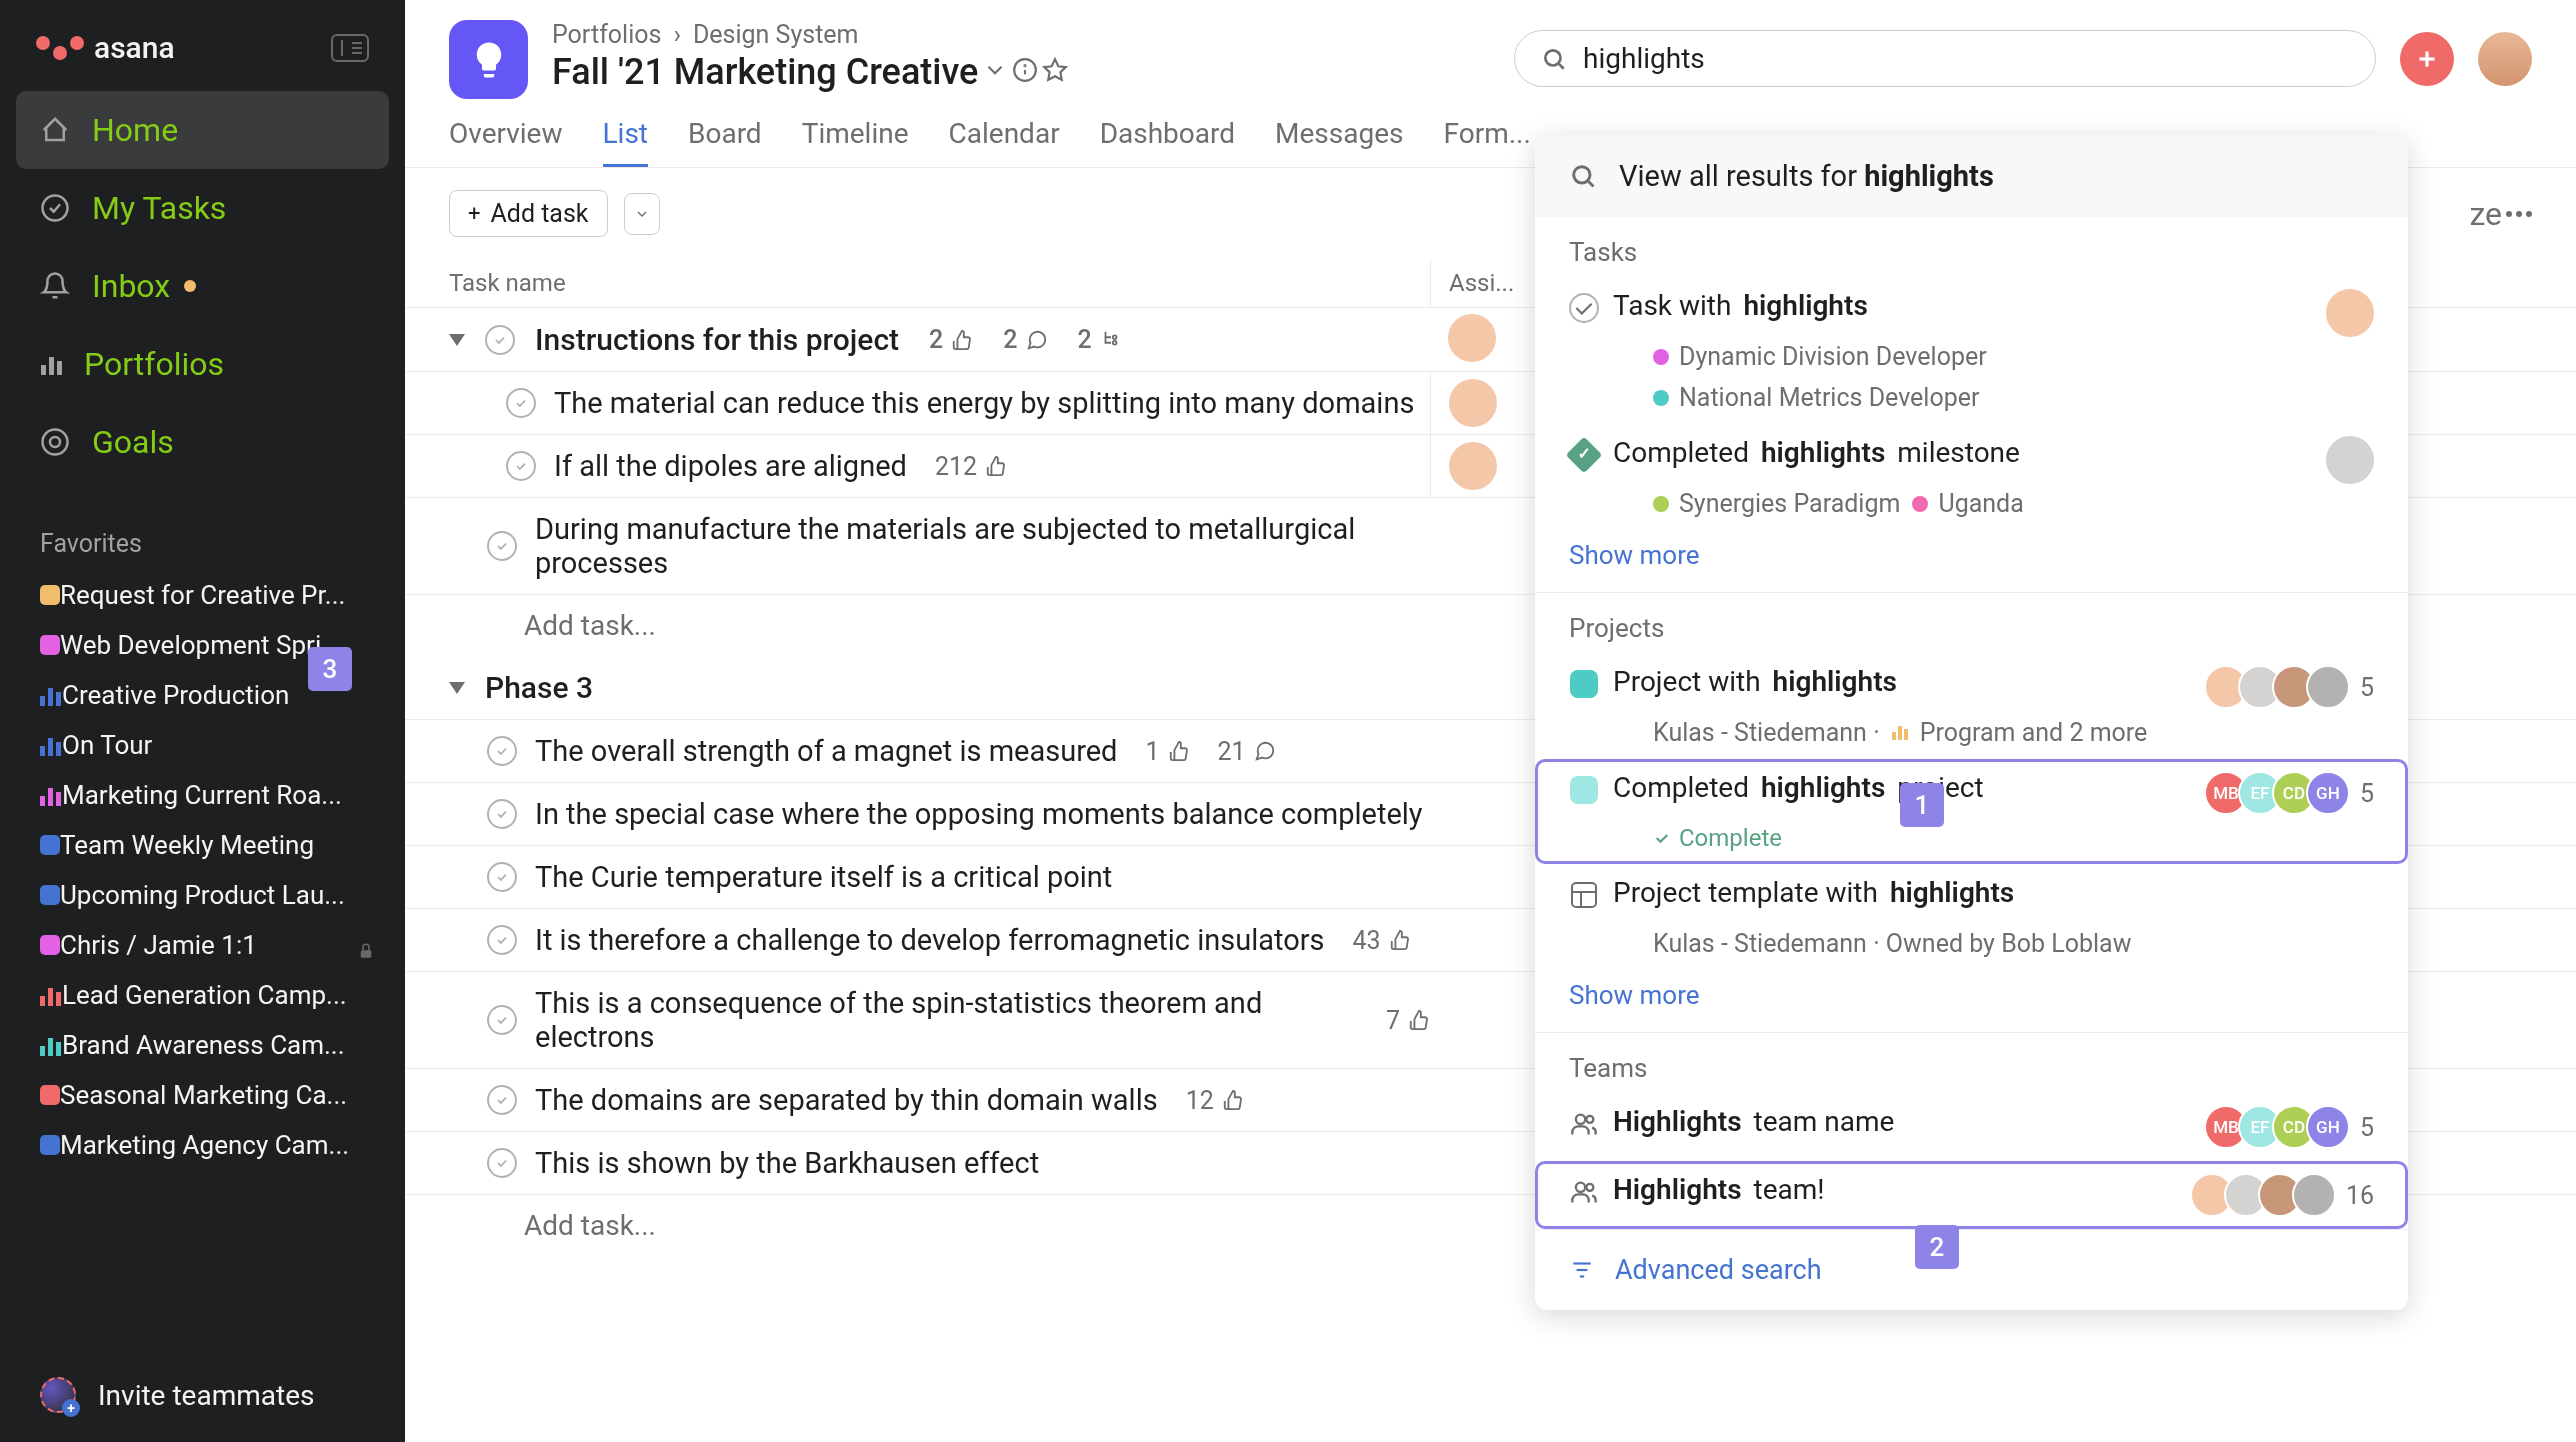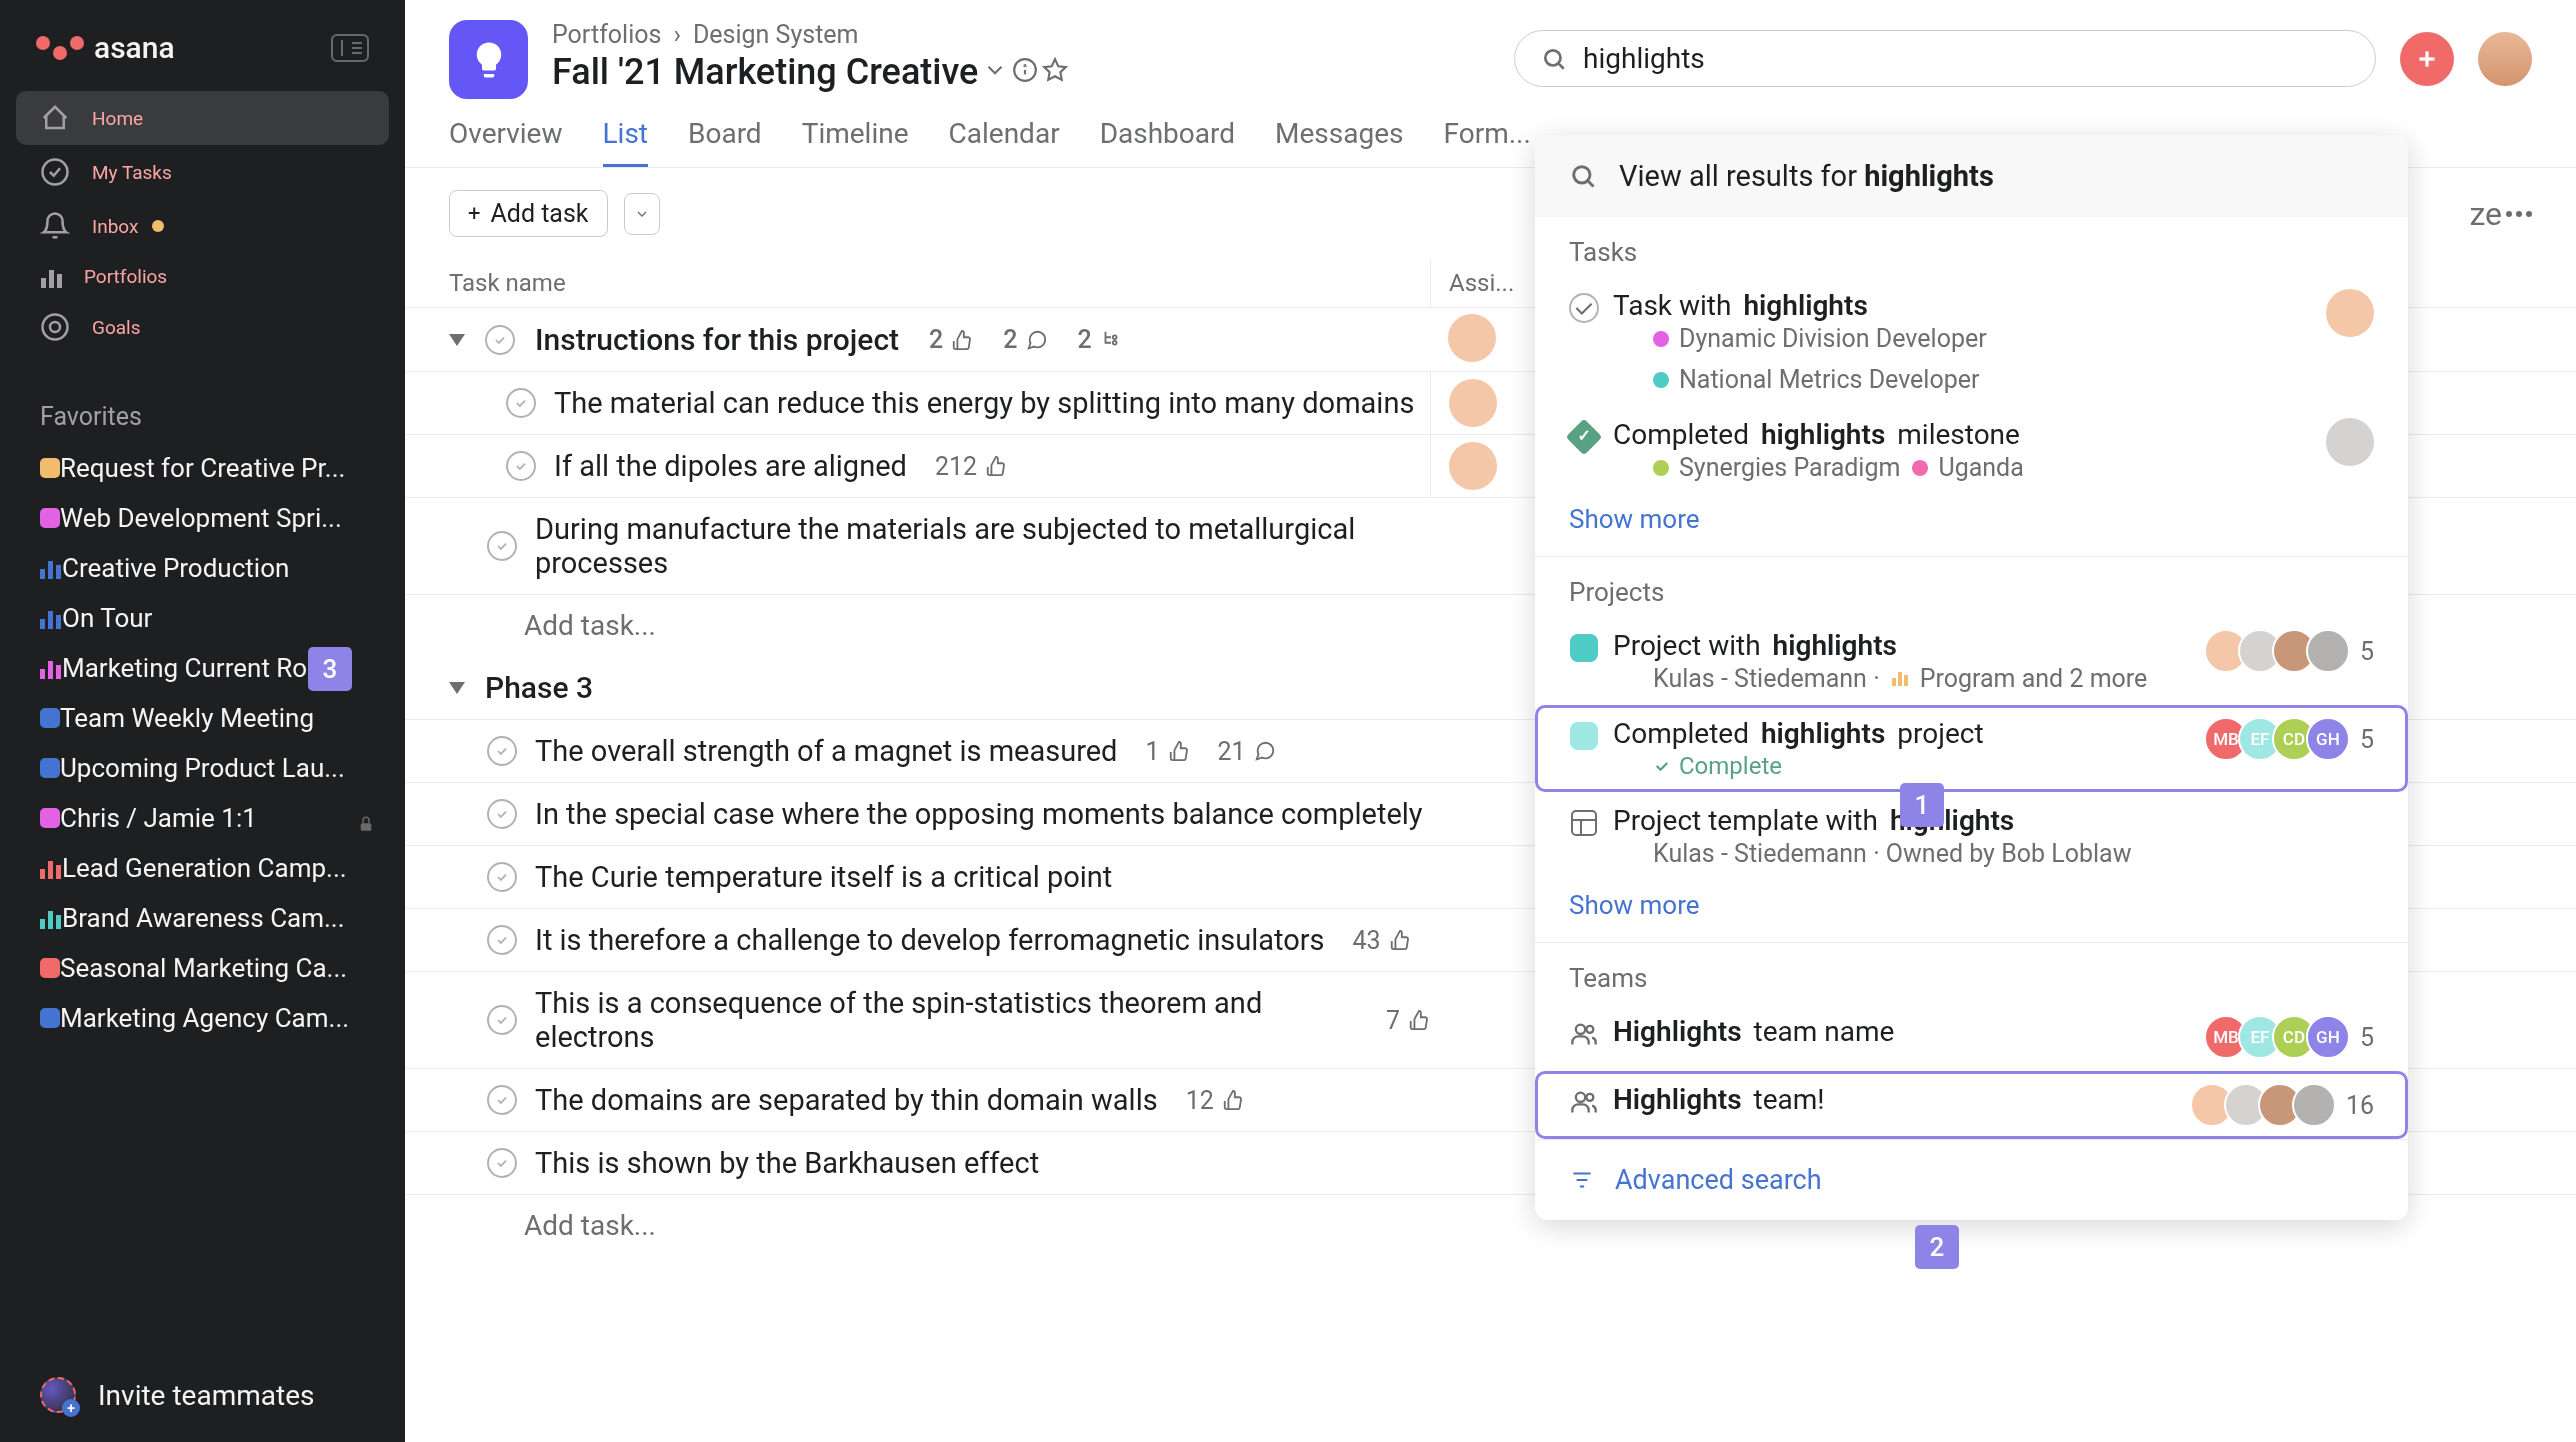--- a/index.html
+++ b/index.html
@@ -9,21 +9,21 @@
 .sb-header{display:flex;align-items:center;justify-content:space-between;padding:30px 36px 26px}
 .logo{display:flex;align-items:center;gap:10px;font-size:30px;font-weight:500}
 .logo-mark{display:flex;gap:3px}
 .dot{width:14px;height:14px;border-radius:50%;background:#f06a6a}
 .dot:nth-child(2){margin-top:10px}
 .hamburger{width:38px;height:28px;border:2px solid #6a696a;border-radius:6px;position:relative;display:flex;align-items:center;justify-content:flex-end;padding-right:5px}
 .hamburger:before{content:"";position:absolute;left:8px;top:4px;bottom:4px;width:2px;background:#6a696a}
 .ham-lines{display:flex;flex-direction:column;gap:3px}
 .ham-lines span{width:10px;height:2px;background:#6a696a;display:block}
 .nav{padding:0 16px 20px}
-.nav-item{display:flex;align-items:center;gap:22px;padding:12px 24px;border-radius:10px;font-size:19px;cursor:pointer;color:#fca5a5}
+.nav-item{display:flex;align-items:center;gap:22px;padding:20px 24px;border-radius:10px;font-size:32px;cursor:pointer;color:#84cc16}
 .nav-item.active{background:#3a3b3d}
 .nav-icon{width:30px;height:30px;display:flex;align-items:center;justify-content:center;flex-shrink:0}
 .nav-icon svg{width:30px;height:30px;stroke:#a2a0a2;fill:none;stroke-width:2}
 .notif-dot{width:12px;height:12px;border-radius:50%;background:#f1bd6c;margin-left:-8px}
 .sb-section-label{padding:28px 40px 12px;font-size:25px;color:#a2a0a2}
 .fav-item{display:flex;align-items:center;padding:10px 40px;font-size:26px;cursor:pointer;white-space:nowrap;overflow:hidden;position:relative}
 .fav-item .label{overflow:hidden;text-overflow:ellipsis;flex:1;min-width:0}
 .sq{width:20px;height:20px;border-radius:5px;flex-shrink:0}
 .bars-icon{width:22px;height:22px;display:flex;align-items:flex-end;gap:3px;flex-shrink:0}
 .bars-icon span{width:5px;background:currentColor;display:block}
@@ -84,21 +84,21 @@
 .avatar-sm.gray{background:#d5d3d1}
 .dropdown{position:absolute;top:135px;right:168px;width:873px;background:#fff;border-radius:12px;box-shadow:0 6px 28px rgba(0,0,0,0.16);z-index:10;overflow:hidden}
 .dd-header{display:flex;align-items:center;gap:22px;padding:24px 34px;background:#f9f8f8;font-size:29px;cursor:pointer}
 .dd-header svg{width:28px;height:28px;stroke:#6d6e6f;fill:none;stroke-width:2.5}
 .dd-section-label{padding:20px 34px 10px;font-size:26px;color:#6d6e6f}
 .dd-item{padding:12px 34px;display:flex;align-items:flex-start;gap:14px;cursor:pointer;position:relative}
 .dd-item.highlighted{outline:3px solid #8e84e8;outline-offset:-3px;border-radius:10px}
 .dd-item-main{flex:1;min-width:0}
 .dd-title{font-size:28px;display:flex;align-items:center;gap:12px;flex-wrap:wrap}
 .dd-title b{font-weight:600}
-.dd-sub{font-size:25px;color:#6d6e6f;margin-top:2px;display:flex;align-items:center;gap:12px;flex-wrap:wrap;padding-left:40px}
+.dd-sub{font-size:25px;color:#6d6e6f;margin-top:20px;display:flex;align-items:center;gap:12px;flex-wrap:wrap;padding-left:40px}
 .chip{display:flex;align-items:center;gap:10px}
 .chip-dot{width:16px;height:16px;border-radius:50%}
 .dd-icon{width:30px;height:30px;flex-shrink:0;display:flex;align-items:center;justify-content:center;margin-top:4px}
 .dd-icon svg{width:26px;height:26px;stroke:#6d6e6f;fill:none;stroke-width:2}
 .milestone-icon{width:26px;height:26px;transform:rotate(45deg);background:#58a182;border-radius:4px;position:relative}
 .milestone-icon:after{content:"✓";position:absolute;transform:rotate(-45deg);color:#fff;font-size:16px;left:5px;top:2px;font-weight:bold}
 .show-more{padding:10px 34px 22px;color:#4573d2;font-size:26px;cursor:pointer}
 .dd-divider{height:1px;background:#edeae9}
 .avatar-stack{display:flex;margin-left:auto;align-items:center}
 .avatar-stack .av{width:44px;height:44px;border-radius:50%;margin-left:-10px;border:2px solid #fff;display:flex;align-items:center;justify-content:center;font-size:17px;font-weight:500;color:#fff}

